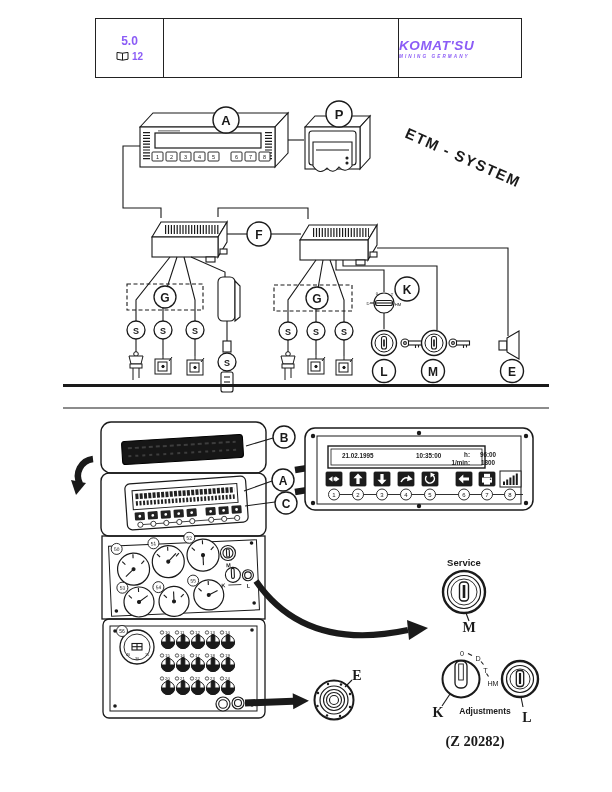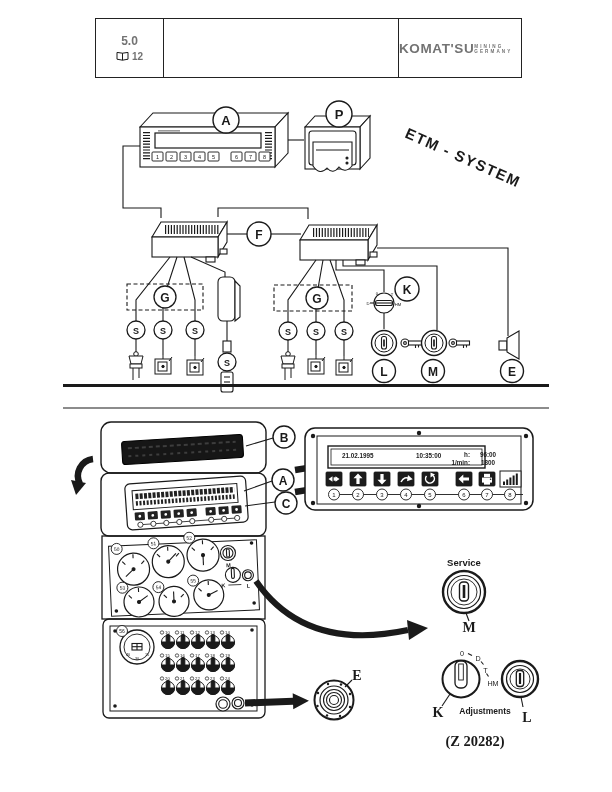--- a/index.html
+++ b/index.html
@@ -1,24 +1,24 @@
 <!DOCTYPE html>
 <html><head>
 <meta charset="utf-8">
 <style>
   html,body{margin:0;padding:0;background:#e8e8e8;}
   .page{position:relative;width:612px;height:792px;background:#ffffff;margin:0 auto;
-        font-family:"Liberation Sans",sans-serif;color:#737373;overflow:hidden;}
+        font-family:"Liberation Sans",sans-serif;color:#8b5cf6;overflow:hidden;}
   
   .hdr{position:absolute;left:95px;top:18px;width:427px;height:60px;
        border:1.6px solid #222;display:flex;box-sizing:border-box;}
   .hdr-cell-left{width:68px;border-right:1.2px solid #222;box-sizing:border-box;
        display:flex;flex-direction:column;align-items:center;justify-content:center;gap:3px;}
   .hdr-cell-mid{flex:1;border-right:1.2px solid #222;box-sizing:border-box;}
-  .hdr-cell-right{width:122px;display:flex;align-items:center;justify-content:center;}
+  .hdr-cell-right{width:122px;display:flex;flex-direction:column;align-items:flex-start;justify-content:center;font-style:italic;}
   .sec-num{font-size:12px;font-weight:bold;}
   .page-ref{font-size:10px;font-weight:bold;display:flex;align-items:center;gap:3px;}
   .brand{font-size:13.5px;font-weight:bold;letter-spacing:.6px;}
   .brand-sub{font-size:4.6px;font-weight:bold;letter-spacing:2.1px;margin-top:1px;}
   svg{position:absolute;left:0;top:0;font-family:"Liberation Sans",sans-serif;}
   .serif{font-family:"Liberation Serif",serif;}
 </style>
 </head>
 <body>
 

